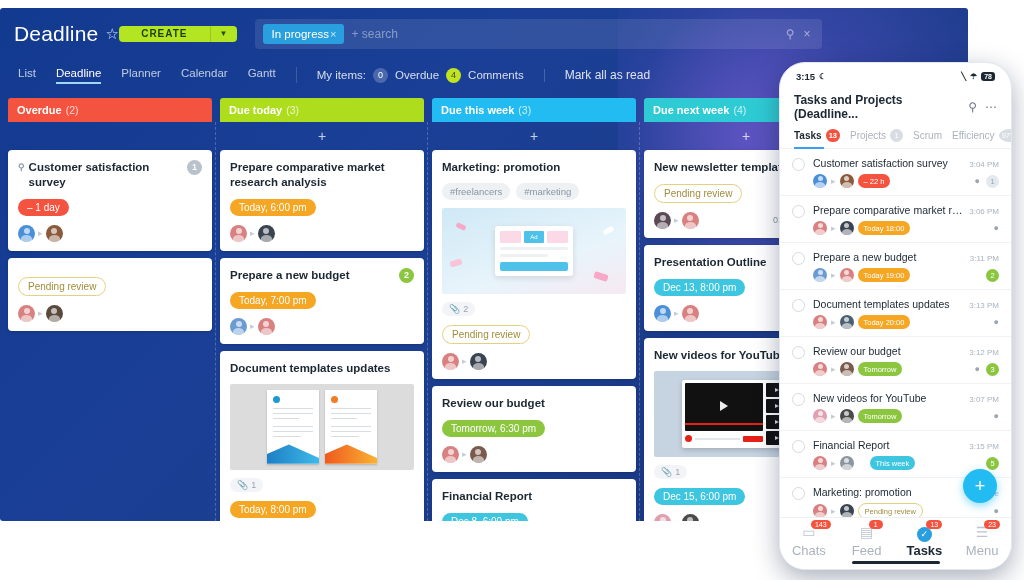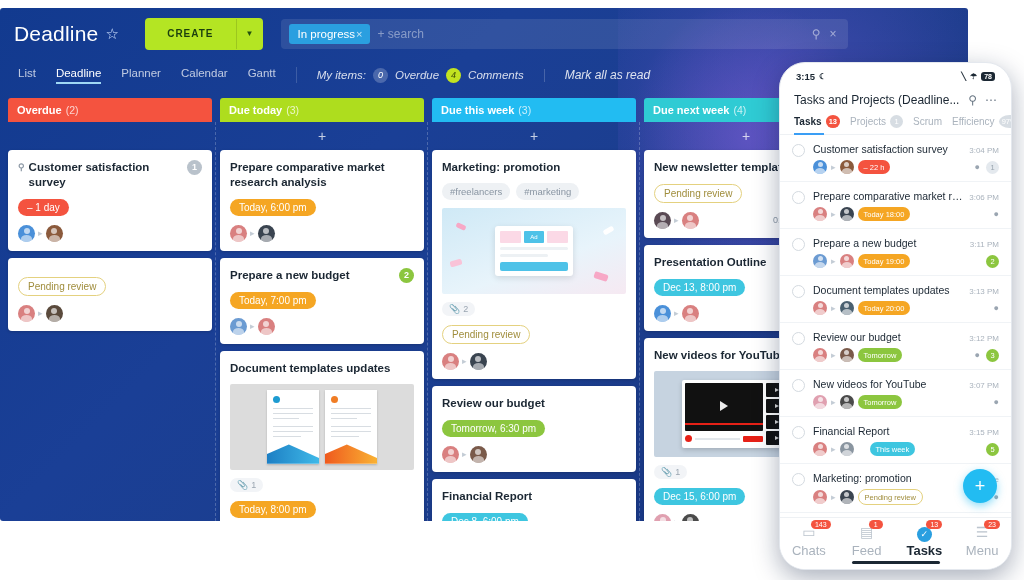--- a/index.html
+++ b/index.html
@@ -27,21 +27,21 @@
     position: absolute; right: 90px; top: -20px; width: 260px; height: 300px;
     background: radial-gradient(ellipse at 50% 50%, rgba(190,120,255,.30), rgba(30,60,150,0) 65%);
     pointer-events: none;
   }
 
   
   .topbar { position: relative; height: 52px; display: flex; align-items: center; padding: 0 14px; z-index: 3; }
   .logo { color: #fff; font-size: 21px; font-weight: 400; letter-spacing: .2px; display: flex; align-items: center; gap: 7px; }
   .star { font-size: 15px; color: #cfe0ff; }
   .create-btn {
-    margin-left: 26px; display: flex; align-items: center; height: 32px;
+    display: flex; align-items: center; height: 16px;
     background: #b4e523; border-radius: 4px; overflow: hidden;
   }
   .create-btn .lbl {
     color: #1b3f0e; font-size: 10px; font-weight: bold; letter-spacing: 1px;
     padding: 0 22px; line-height: 30px;
   }
   .create-btn .divider { width: 1px; height: 30px; background: rgba(0,0,0,.13); }
   .create-btn .caret { width: 26px; text-align: center; color: #24500f; font-size: 8px; line-height: 30px; }
   .searchbar {
     margin-left: 18px; flex: 1; height: 30px; background: rgba(255,255,255,.10);
@@ -55,21 +55,21 @@
   .chip-filter .x { opacity: .75; font-size: 11px; }
   .search-ph { color: rgba(255,255,255,.42); font-size: 12px; }
   .search-actions { margin-left: auto; display: flex; gap: 9px; color: rgba(255,255,255,.5); font-size: 12px; padding-right: 3px; }
 
   
   .navrow { position: relative; height: 30px; display: flex; align-items: center; padding: 0 18px; gap: 0; z-index: 3; }
   .navtabs { display: flex; gap: 20px; }
   .navtab { color: rgba(255,255,255,.72); font-size: 11.5px; padding-bottom: 3px; }
   .navtab.active { color: #fff; border-bottom: 2px solid #9fd8f5; }
   .navsep { width: 1px; height: 16px; background: rgba(255,255,255,.16); margin: 0 20px; }
-  .myitems { display: flex; align-items: center; gap: 7px; color: rgba(255,255,255,.82); font-size: 11.5px; font-style: italic; }
+  .myitems { display: flex; align-items: center; gap: 7px; color: rgba(255,255,255,.82); font-size: 11.5px; }
   .cbadge { display: inline-flex; align-items: center; justify-content: center; min-width: 15px; height: 15px; border-radius: 50%; font-size: 9px; color: #fff; padding: 0 3px; }
   .cbadge.grey { background: rgba(255,255,255,.22); }
   .cbadge.lime { background: #c2e320; color: #3a4a05; }
   .navsep2 { width: 1px; height: 13px; background: rgba(255,255,255,.2); margin: 0 13px; }
   .markread { color: rgba(255,255,255,.85); font-size: 12px; }
 
   
   .columns { position: relative; display: flex; padding: 8px 0 0 0; z-index: 2; }
   .col { width: 204px; margin-left: 8px; position: relative; }
   .col:first-child { margin-left: 8px; }
@@ -147,21 +147,21 @@
   
   .phone {
     position: absolute; right: 12px; top: 62px; width: 233px; height: 508px;
     background: #fff; border-radius: 26px; box-shadow: 0 8px 26px rgba(10,25,60,.35);
     border: 1px solid #e4e8ee; overflow: hidden; z-index: 10;
   }
   .statusbar { height: 26px; display: flex; align-items: center; padding: 0 16px; font-size: 9.5px; color: #1b2733; font-weight: bold; }
   .statusbar .right { margin-left: auto; display: flex; align-items: center; gap: 4px; font-size: 8px; }
   .battery { background: #1b2733; color: #fff; border-radius: 3px; padding: 1px 3px; font-size: 7px; }
   .ptitle { display: flex; align-items: center; padding: 4px 14px 8px; gap: 8px; }
-  .ptitle .txt { font-size: 12px; color: #1b2733; font-weight: 400; flex: 1; }
+  .ptitle .txt { font-size: 12px; color: #1b2733; font-weight: 700; flex: 1; }
   .ptitle .ic { color: #6b7885; font-size: 12px; }
   .ptabs { display: flex; align-items: center; gap: 10px; padding: 0 14px; border-bottom: 1px solid #eef1f4; }
   .ptab { font-size: 10px; color: #aab3bd; padding-bottom: 6px; display: flex; align-items: center; gap: 4px; position: relative; }
   .ptab.active { color: #1b2733; font-weight: bold; }
   .ptab.active::after { content: ""; position: absolute; left: 0; right: 16px; bottom: -1px; height: 2px; background: #3a9ef5; }
   .pb { min-width: 13px; height: 13px; border-radius: 50%; font-size: 7.5px; color: #fff; display: flex; align-items: center; justify-content: center; padding: 0 3px; }
   .pb.red { background: #f4533f; }
   .pb.grey { background: #d7dde3; color: #fff; }
   .plist { padding: 0 0 0 0; }
   .prow { padding: 8px 12px 7px; border-bottom: 1px solid #f0f3f6; display: flex; gap: 8px; }

